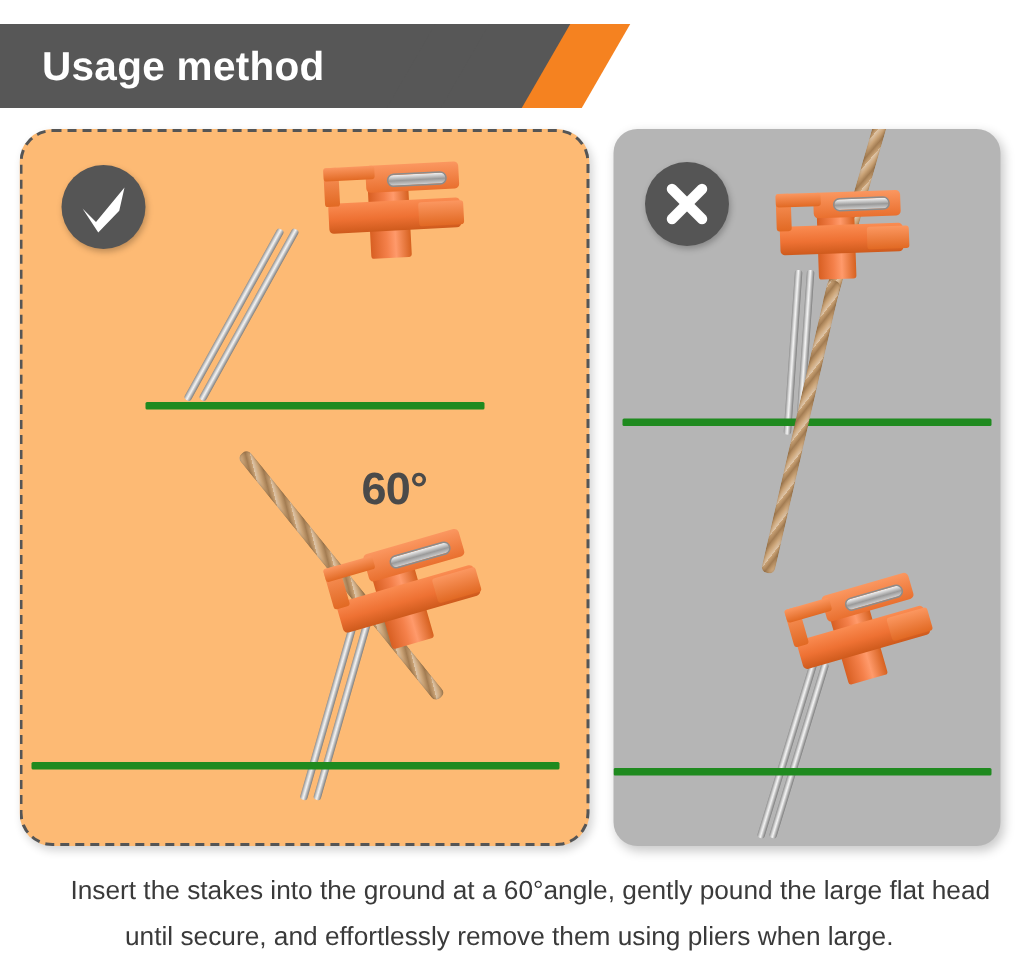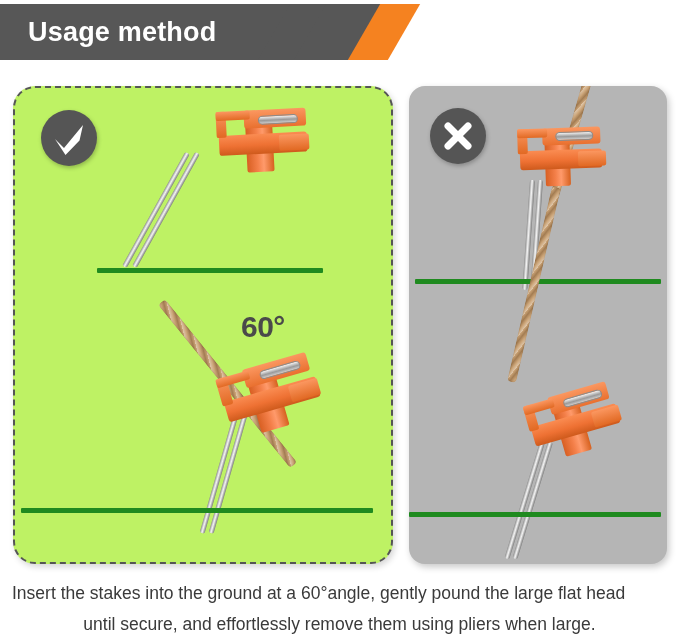--- a/index.html
+++ b/index.html
@@ -12,21 +12,21 @@
     height: 643px;
     position: relative;
     font-family: "Liberation Sans", sans-serif;
     overflow: hidden;
   }
 
   
   #header-banner {
     position: absolute;
     left: 0;
-    top: 4px;
+    top: 16px;
     width: 565px;
     height: 56px;
   }
   .banner-shape {
     position: absolute;
     top: 0;
     height: 56px;
   }
   #banner-main-block {
     left: 0;
@@ -63,21 +63,21 @@
     white-space: nowrap;
   }
 
   
   #panel-correct {
     position: absolute;
     left: 13px;
     top: 86px;
     width: 380px;
     height: 478px;
-    background: #bef264;
+    background: #fdba74;
     border: 2px dashed #555555;
     border-radius: 22px;
     box-shadow: 2px 3px 6px rgba(0,0,0,0.16);
     box-sizing: border-box;
   }
   #panel-incorrect {
     position: absolute;
     left: 409px;
     top: 86px;
     width: 258px;
@@ -168,21 +168,21 @@
     position: absolute;
     left: 0;
     top: 578px;
     width: 679px;
     text-align: center;
     color: #3A3A3A;
     font-size: 17.5px;
     line-height: 31px;
   }
   #caption .cap-line { display: block; white-space: nowrap; }
-  #caption-line-1 { text-align: left; padding-left: 12px; }
+  #caption-line-1 { text-align: center; padding-left: 28px; }
 </style>
 </head>
 <body>
 
 <div id="header-banner">
   <div class="banner-shape" id="banner-main-block"></div>
   <div class="banner-shape" id="banner-slab-a"></div>
   <div class="banner-shape" id="banner-slab-b"></div>
   <div class="banner-shape" id="banner-slab-orange"></div>
   <div id="banner-title">Usage method</div>

